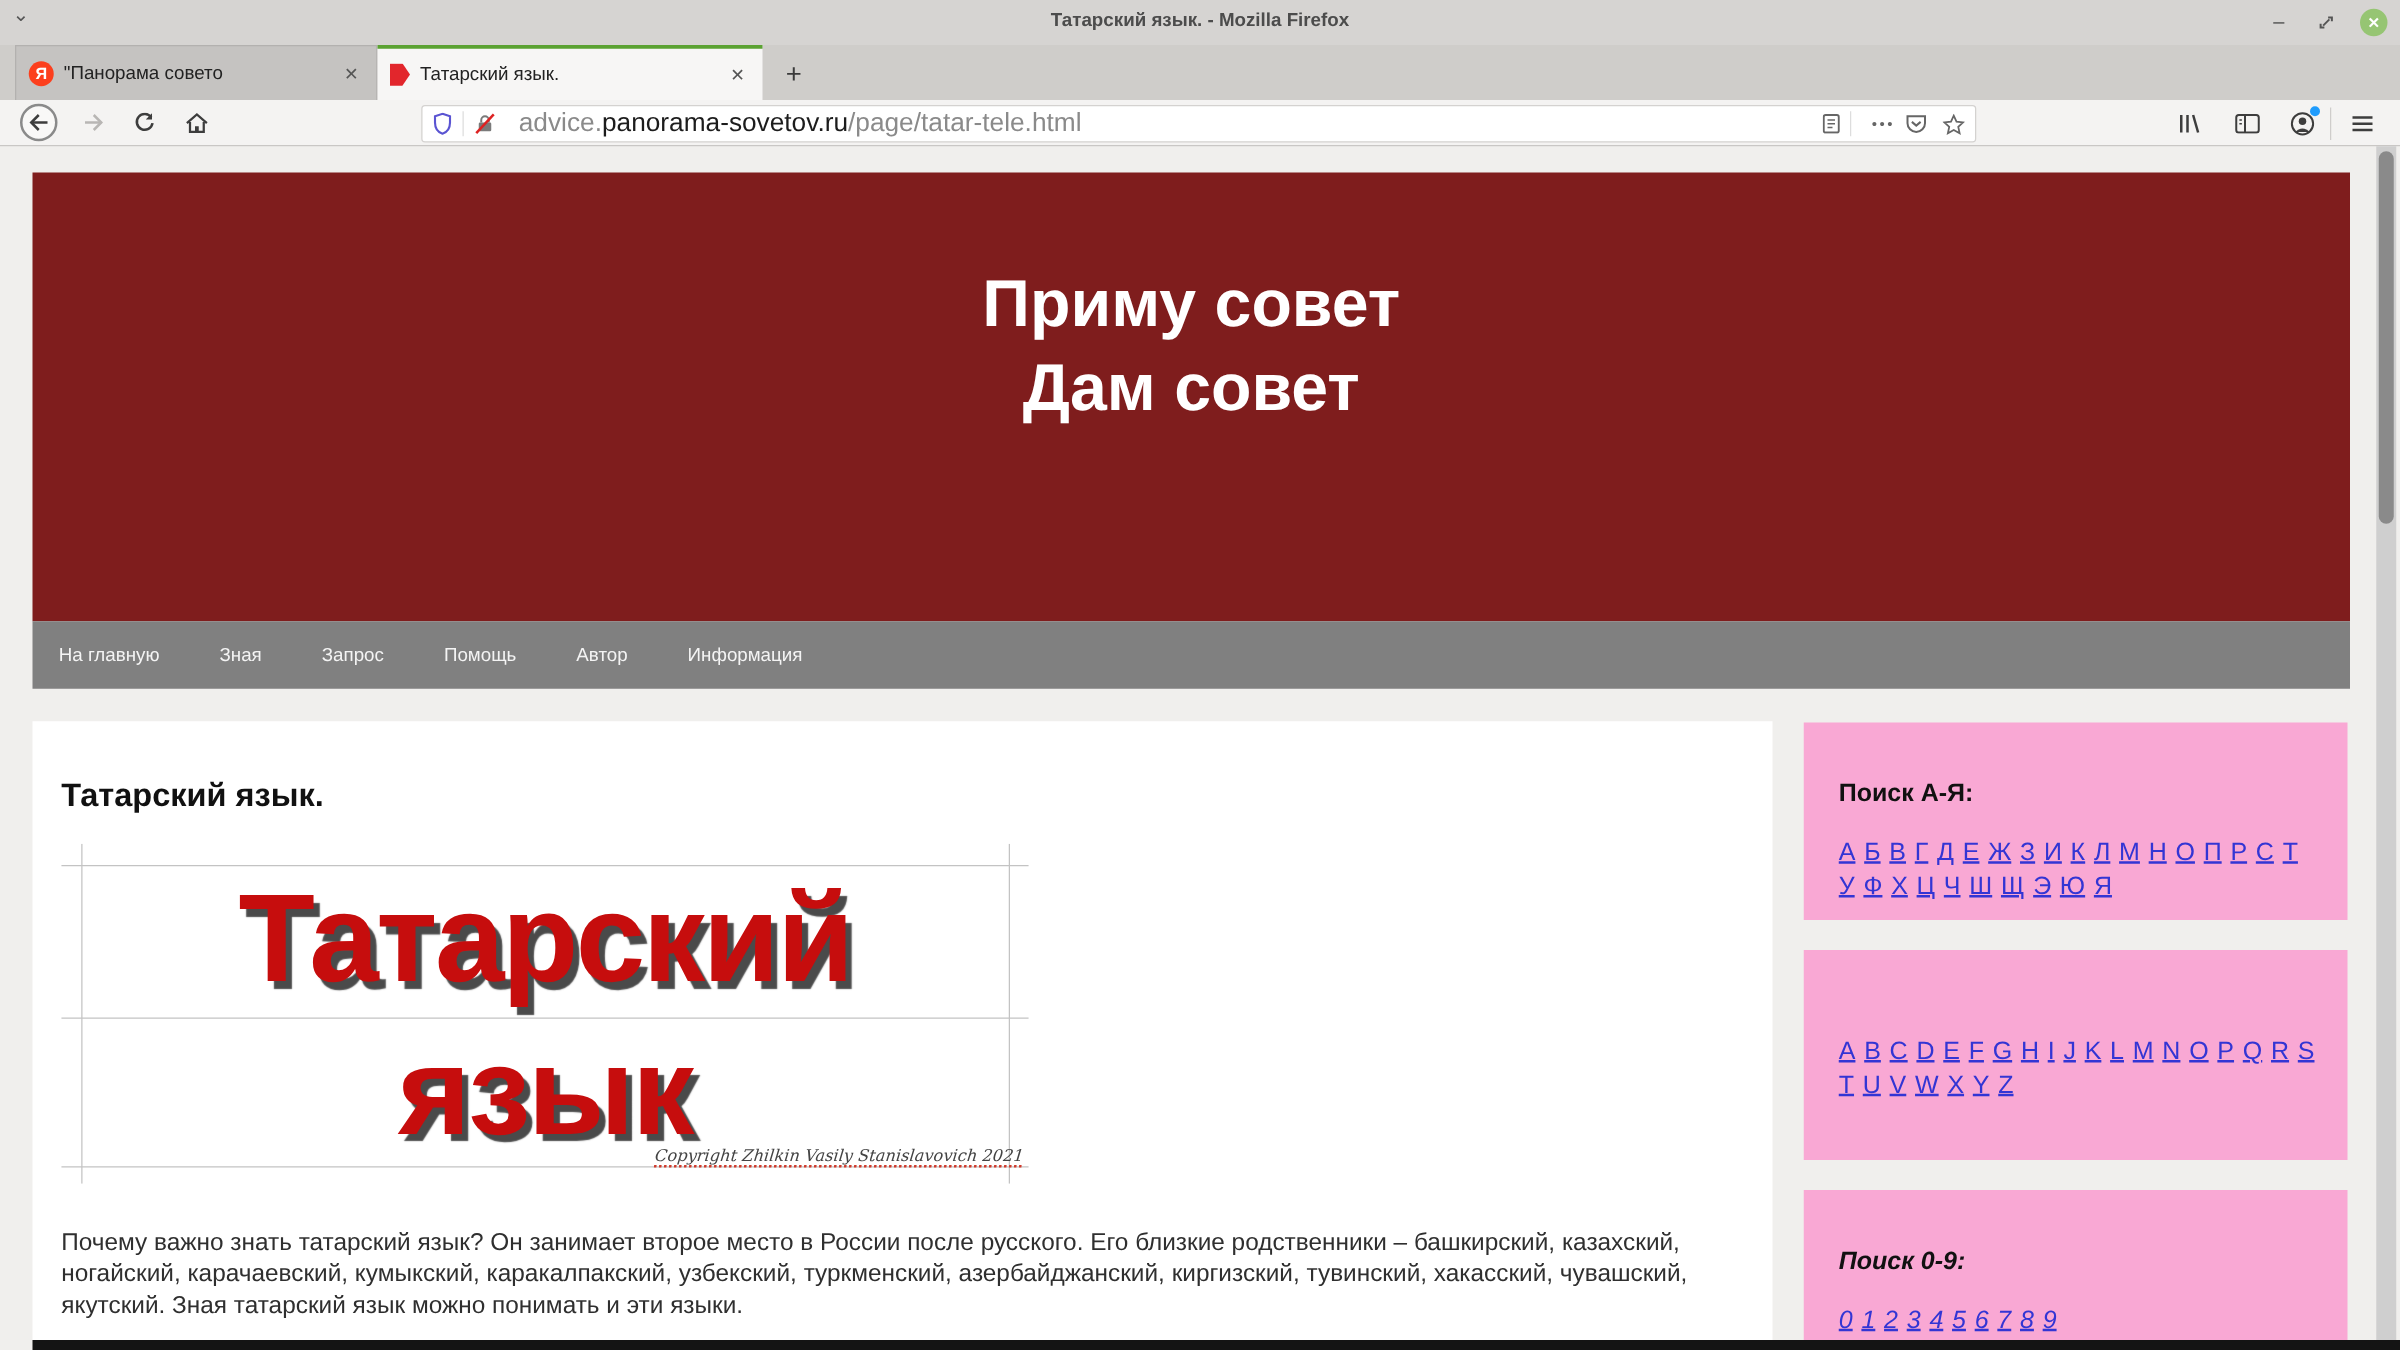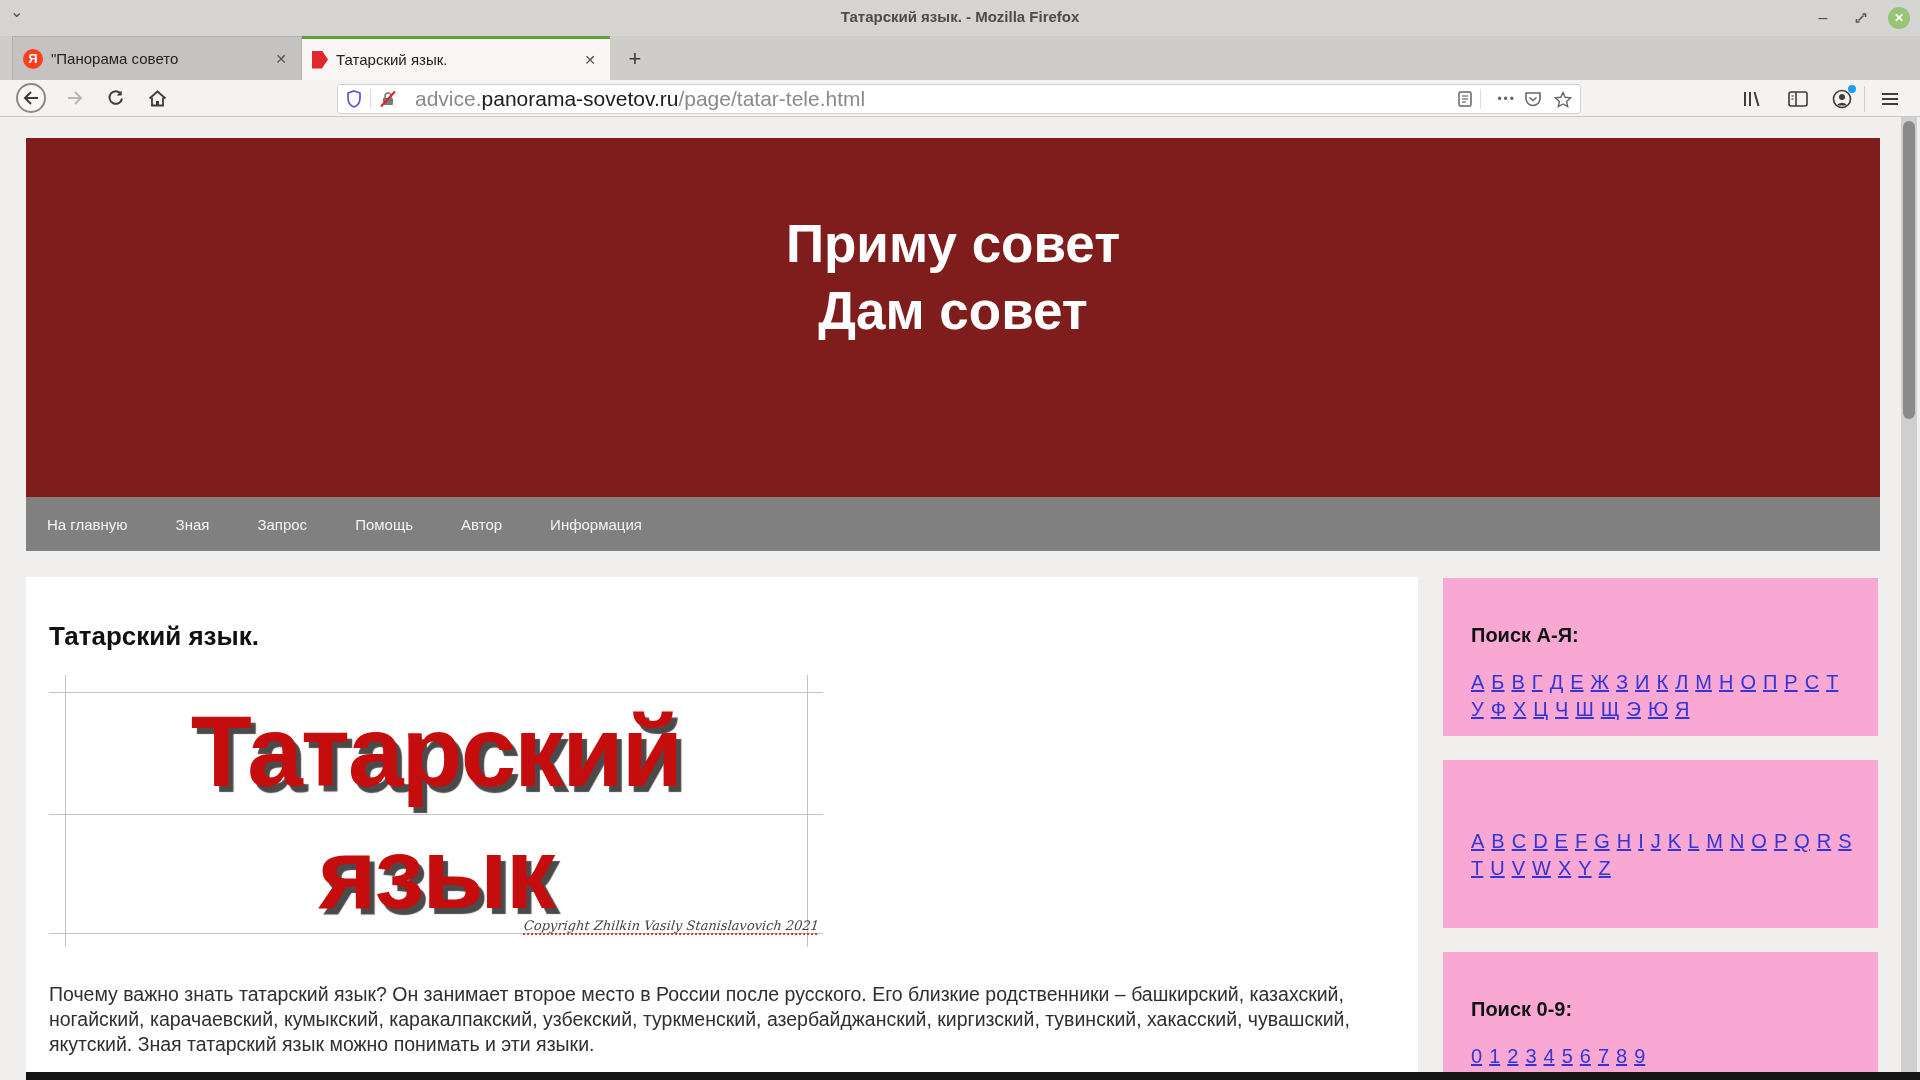--- a/index.html
+++ b/index.html
@@ -71,21 +71,21 @@
   .img-copyright { position:absolute; right:4px; top:243px; font-family:"DejaVu Serif", serif;
     font-style:italic; font-size:13px; color:#444; transform:skewX(-6deg);
     text-decoration:underline dotted #d03a2c 1.5px; text-underline-offset:3px; }
 
   .article-text { position:absolute; left:23px; top:405px; width:1348px; font-size:19.5px;
     line-height:1.28; color:#2f2f2f; }
 
   .side-box { position:absolute; left:1443px; width:435px; background:#f9a8d4; padding:46px 0 0 28px; }
   .side-box-1 { top:578px; height:158px; }
   .side-box-2 { top:760px; height:168px; }
-  .side-box-3 { top:952px; height:120px; }
+  .side-box-3 { top:952px; height:120px;font-style:italic; }
   .side-title { font-size:20px; font-weight:700; color:#111; }
   .side-links { margin-top:24px; width:382px; display:flex; flex-wrap:wrap; column-gap:7px; row-gap:4px; }
   .side-links a { color:#3335d4; font-size:20px; text-decoration:underline; }
 
   .scrollbar { position:absolute; left:1901px; top:117px; width:16px; height:963px; background:#cfcfcf; }
   .scroll-thumb { position:absolute; left:2px; top:4px; width:12px; height:298px; background:#8a8a8a; border-radius:6px; }
 
   .footer-edge { position:absolute; left:26px; top:1072px; width:1894px; height:8px; background:#141414; }
 
   svg { display:block; }

